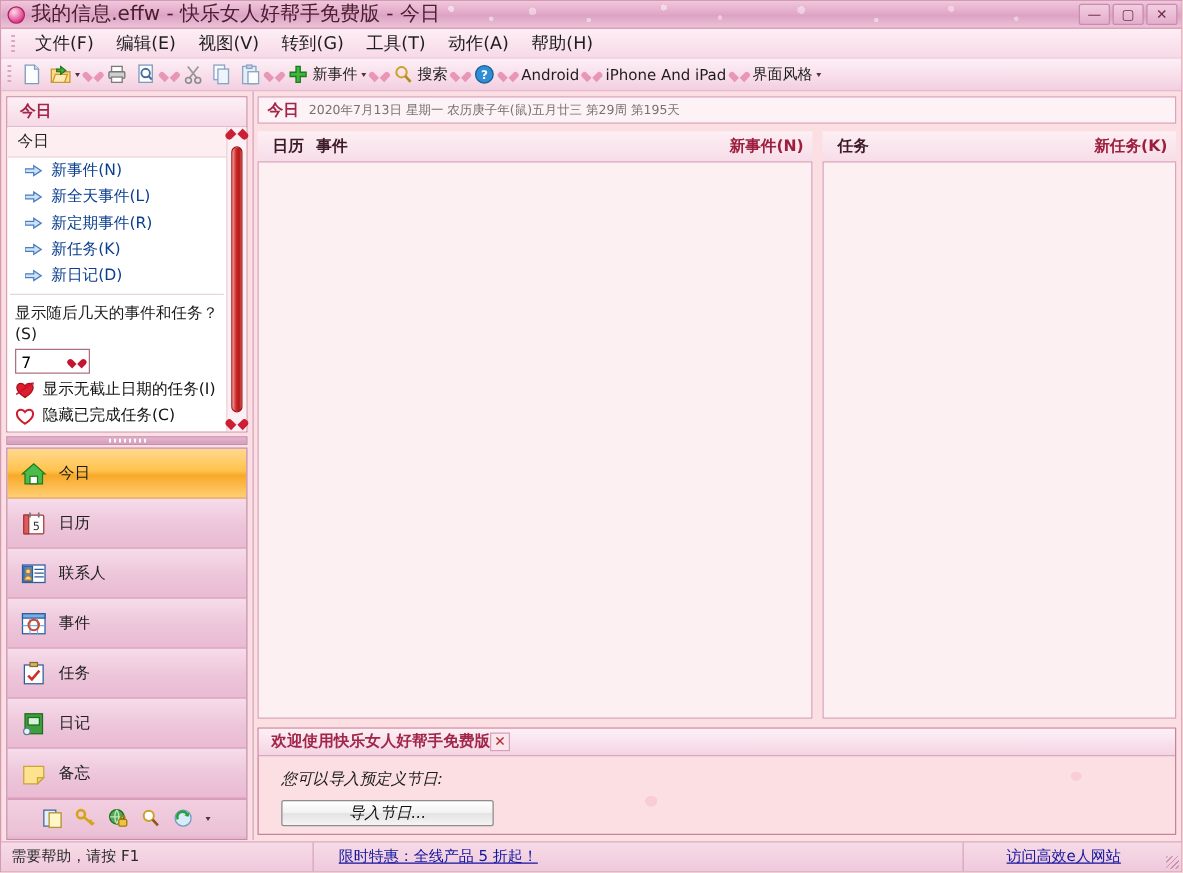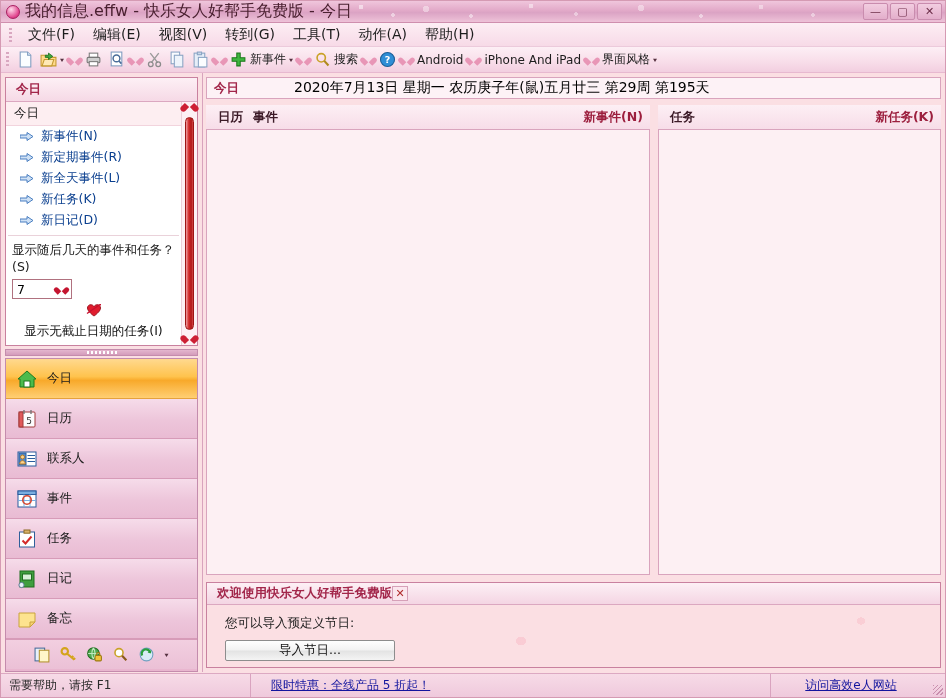--- a/index.html
+++ b/index.html
@@ -93,21 +93,21 @@
   .tl-link span.t{color:#0a3f8f;}
   .tl-div{border-top:1px solid #ead2da;margin:4px 2px;}
   .tl-q{padding:2px 6px;font-size:12.5px;color:#1b1b1b;}
   .combo{margin:3px 0 2px 6px;width:60px;height:20px;border:1px solid #b0717f;background:#fff;
     display:flex;align-items:center;justify-content:space-between;padding:0 4px;font-size:12.5px;}
   .combo .hv{width:10px;height:9px;position:relative;}
   .combo .hv:before,.combo .hv:after{content:"";position:absolute;width:5px;height:7px;
     background:#c4142f;border-radius:5px 5px 0 0;top:1px;}
   .combo .hv:before{left:0;transform:rotate(-45deg);transform-origin:50% 100%;}
   .combo .hv:after{left:4px;transform:rotate(45deg);transform-origin:50% 100%;}
-  .tl-check{display:flex;align-items:center;gap:6px;padding:2px 6px;font-size:12.5px;flex-direction:column;}
+  .tl-check{display:flex;align-items:center;gap:6px;padding:2px 6px;font-size:12.5px;}
   .tl-check .t{color:#111;}
   .cut-row{position:absolute;bottom:0;left:0;right:16px;height:16px;overflow:hidden;
     border-top:1px solid #ead2da;background:#fff;}
   .cut-row .inner{font-size:12.5px;color:#0a3f8f;padding-left:14px;margin-top:-4px;}
   .scrollv{width:16px;flex:none;background:#fdf0f4;border-left:1px solid #eccfd9;
     display:flex;flex-direction:column;align-items:center;}
   .sc-arrow{height:14px;display:flex;align-items:center;justify-content:center;}
   .sc-heart{width:11px;height:10px;position:relative;}
   .sc-heart:before,.sc-heart:after{content:"";position:absolute;width:6px;height:8px;
     background:#cd1f34;border-radius:6px 6px 0 0;top:1px;}
@@ -134,40 +134,40 @@
     border-bottom:1px solid #e6a23c;color:#1b1b1b;}
   .navitem .label{font-size:12.5px;}
   .navicons{height:30px;display:flex;align-items:center;justify-content:center;gap:9px;
     background:linear-gradient(#f2cfe0,#ebc0d6);border-top:1px solid #d79bb8;}
 
   
   .maincol{flex:1;display:flex;flex-direction:column;padding:4px 4px 4px 3px;min-width:0;}
   .date-bar{height:22px;border:1px solid #d9a4bd;background:#fdf2f6;
     display:flex;align-items:center;gap:8px;padding:0 7px;}
   .date-bar .d-today{color:#a2264a;font-weight:bold;font-size:12.5px;}
-  .date-bar .d-text{color:#000000;font-size:14px;white-space:nowrap;margin-left:47px;}
+  .date-bar .d-text{color:#737373;font-size:10px;white-space:nowrap;}
   .panes{flex:1;display:flex;gap:8px;margin-top:6px;min-height:0;}
   .pane{display:flex;flex-direction:column;min-width:0;}
   .pane.events{flex:1;}
   .pane.tasks{width:283px;flex:none;}
   .pane-hdr{height:24px;display:flex;align-items:center;justify-content:space-between;
     padding:0 7px 0 12px;background:linear-gradient(#fdeff4,#f7dde8);}
   .pane-hdr .left{display:flex;gap:10px;}
   .pane-hdr .ttl{font-weight:bold;font-size:12.5px;color:#3c1a27;}
   .pane-hdr .act{font-weight:bold;font-size:12.5px;color:#9c1f3e;}
   .pane-body{flex:1;background:#fdf0f3;border:1px solid #d9a4bd;min-height:0;}
 
   .welcome{margin-top:7px;border:1px solid #c9819f;}
   .w-hdr{height:22px;background:linear-gradient(#fdf0f5,#f4d5e3);
     display:flex;align-items:center;justify-content:flex-start;padding:0 4px 0 10px;
     border-bottom:1px solid #dba7c0;}
   .w-hdr .t{color:#a2264a;font-weight:bold;font-size:12.5px;}
   .w-close{width:16px;height:15px;border:1px solid #d6a0b8;background:#fbe6ee;
     display:flex;align-items:center;justify-content:center;color:#b02c2c;font-weight:bold;font-size:11px;}
-  .w-body{height:62px;padding:10px 0 0 18px;}
+  .w-body{height:62px;padding:10px 0 0 18px;font-style:italic;}
   .w-body .line{font-size:12.5px;color:#1b1b1b;}
   .btn-import{margin-top:8px;width:170px;height:21px;
     background:linear-gradient(#ffffff,#f2f2f2 48%,#e3e3e3 52%,#f4f4f4);
     border:1px solid #8d8d8d;border-radius:2px;font-size:12.5px;color:#111;
     display:flex;align-items:center;justify-content:center;}
 
   
   .statusbar{position:absolute;left:0;right:0;bottom:0;height:24px;
     background:linear-gradient(#f7dbe7,#efc9dc);border-top:1px solid #dca9c2;
     display:flex;align-items:center;font-size:12px;color:#2b2b2b;}
@@ -314,27 +314,27 @@
             <div class="tl-link">
               <svg class="arrow" viewBox="0 0 14 11">
                 <path d="M0 4h7V1.5L13 5.5 7 9.5V7H0z" fill="#cfe1f5" stroke="#4a7fc1" stroke-width="1"></path>
               </svg>
               <span class="t">新事件(N)</span>
             </div>
             <div class="tl-link">
               <svg class="arrow" viewBox="0 0 14 11">
                 <path d="M0 4h7V1.5L13 5.5 7 9.5V7H0z" fill="#cfe1f5" stroke="#4a7fc1" stroke-width="1"></path>
               </svg>
-              <span class="t">新定期事件(R)</span>
+              <span class="t">新全天事件(L)</span>
             </div>
             <div class="tl-link">
               <svg class="arrow" viewBox="0 0 14 11">
                 <path d="M0 4h7V1.5L13 5.5 7 9.5V7H0z" fill="#cfe1f5" stroke="#4a7fc1" stroke-width="1"></path>
               </svg>
-              <span class="t">新全天事件(L)</span>
+              <span class="t">新定期事件(R)</span>
             </div>
             <div class="tl-link">
               <svg class="arrow" viewBox="0 0 14 11">
                 <path d="M0 4h7V1.5L13 5.5 7 9.5V7H0z" fill="#cfe1f5" stroke="#4a7fc1" stroke-width="1"></path>
               </svg>
               <span class="t">新任务(K)</span>
             </div>
             <div class="tl-link">
               <svg class="arrow" viewBox="0 0 14 11">
                 <path d="M0 4h7V1.5L13 5.5 7 9.5V7H0z" fill="#cfe1f5" stroke="#4a7fc1" stroke-width="1"></path>

